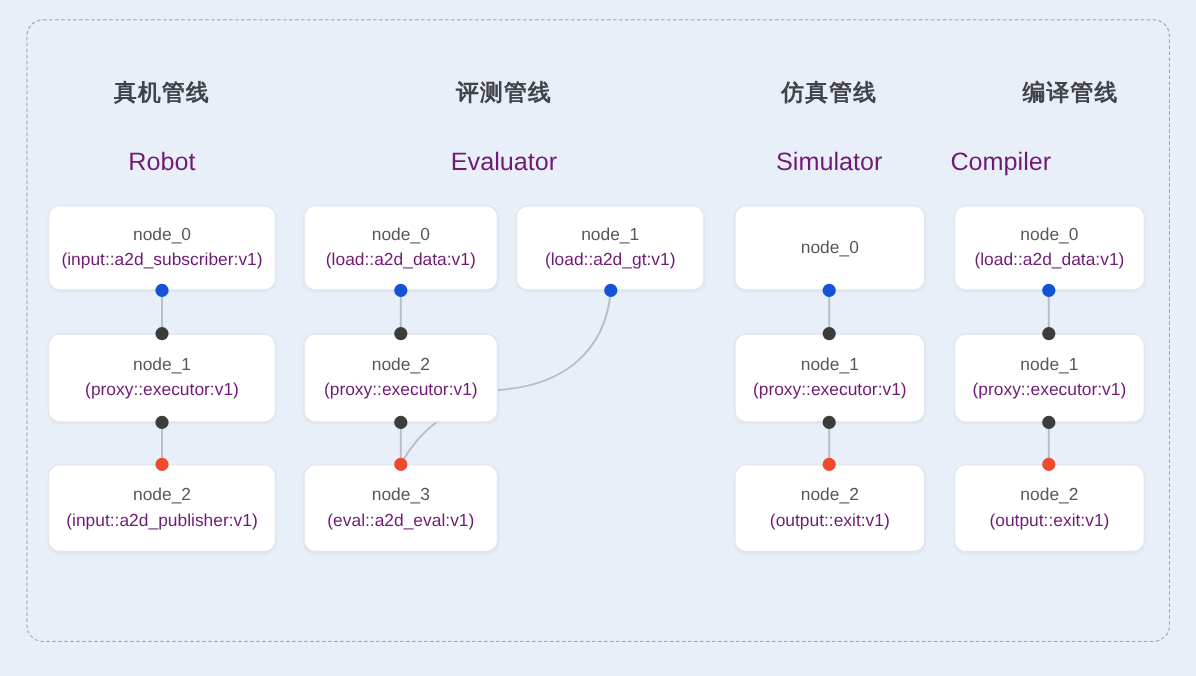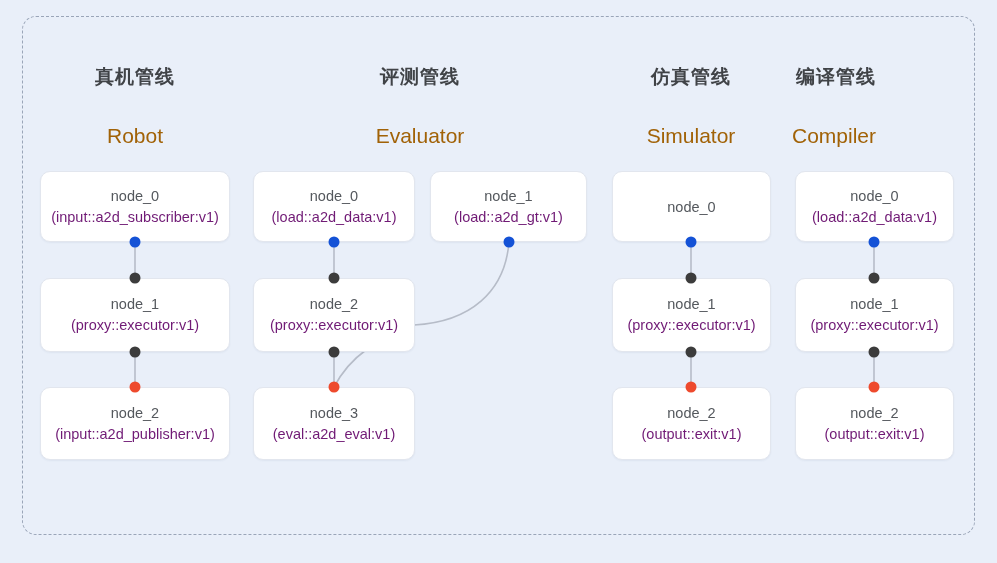--- a/index.html
+++ b/index.html
@@ -31,21 +31,21 @@
     color:#404347;
     letter-spacing:1px;
     white-space:nowrap;
     transform:translateX(-50%);
   }
   .col-sub{
     position:absolute;
     text-align:center;
     font-size:21px;
     font-weight:normal;
-    color:#a16207;
+    color:#701a75;
     white-space:nowrap;
     transform:translateX(-50%);
   }
   .node{
     position:absolute;
     box-sizing:border-box;
     background:#ffffff;
     border:1px solid #e2e6ee;
     border-radius:10px;
     box-shadow:0 1px 2px rgba(40,60,110,0.06);
@@ -108,21 +108,21 @@
 
   <div class="col-title" style="left:135px;top:64px;">真机管线</div>
   <div class="col-sub" style="left:135px;top:124px;">Robot</div>
 
   <div class="col-title" style="left:420px;top:64px;">评测管线</div>
   <div class="col-sub" style="left:420px;top:124px;">Evaluator</div>
 
   <div class="col-title" style="left:691px;top:64px;">仿真管线</div>
   <div class="col-sub" style="left:691px;top:124px;">Simulator</div>
 
-  <div class="col-title" style="left:836px;top:64px;">编译管线</div>
+  <div class="col-title" style="left:892px;top:64px;">编译管线</div>
   <div class="col-sub" style="left:834px;top:124px;">Compiler</div>
 
   <div class="node" style="left:40px;top:171px;width:190px;height:71px;">
     <div class="n-name">node_0</div>
     <div class="n-type">(input::a2d_subscriber:v1)</div>
   </div>
   <div class="node" style="left:40px;top:278px;width:190px;height:74px;">
     <div class="n-name">node_1</div>
     <div class="n-type">(proxy::executor:v1)</div>
   </div>

